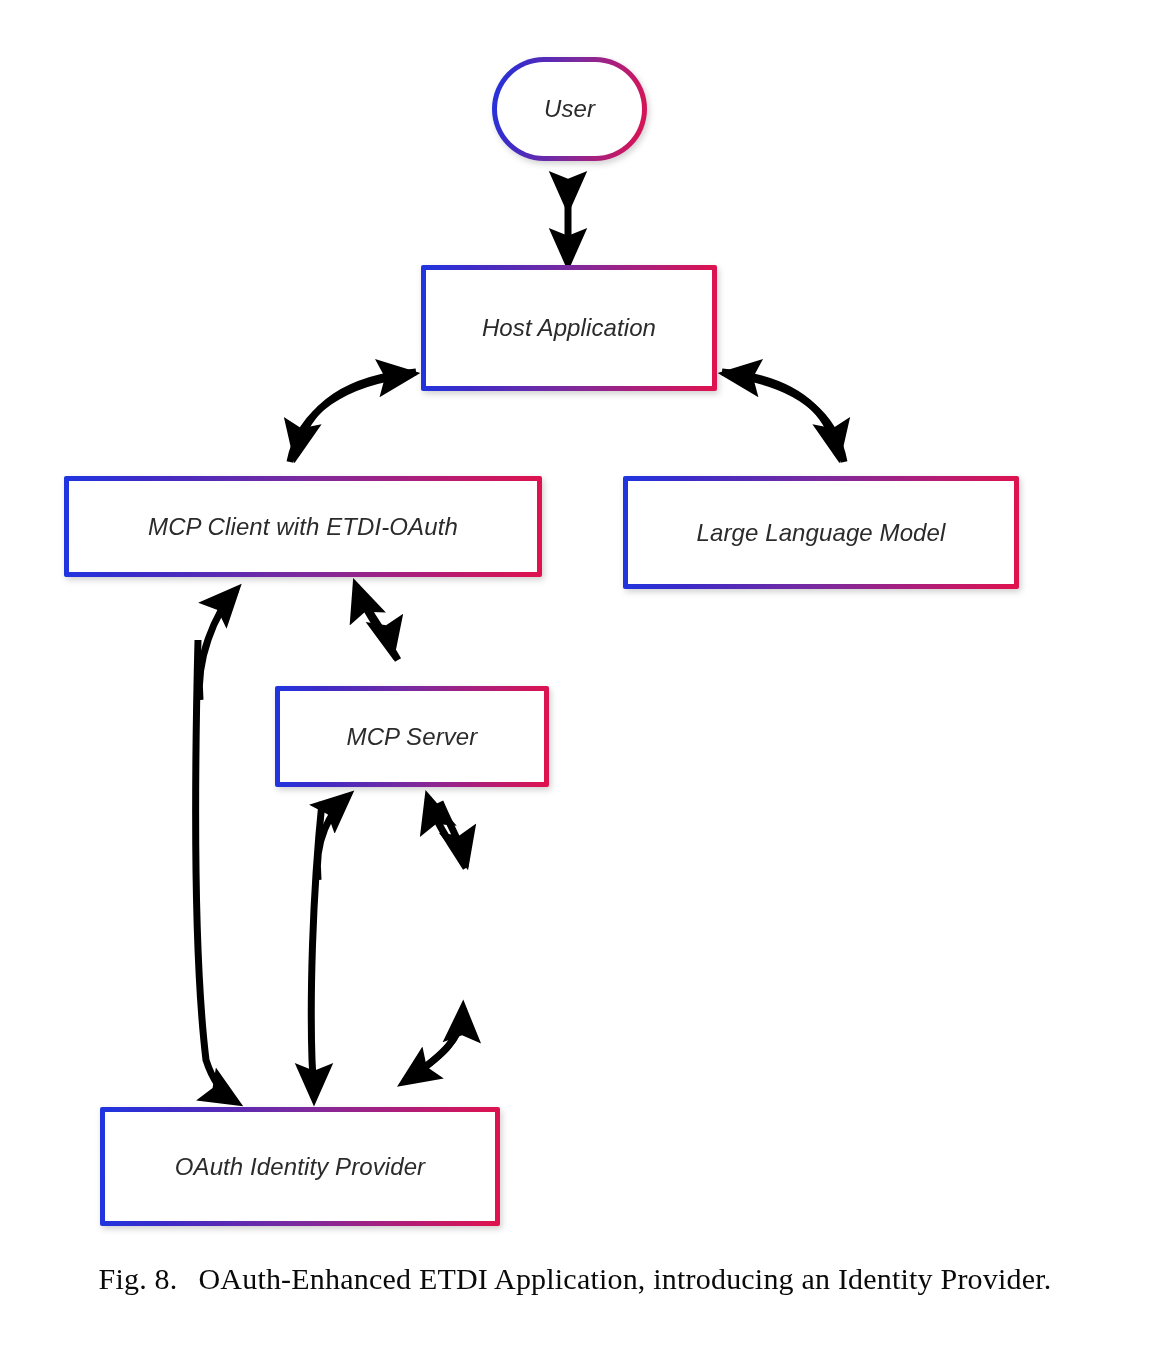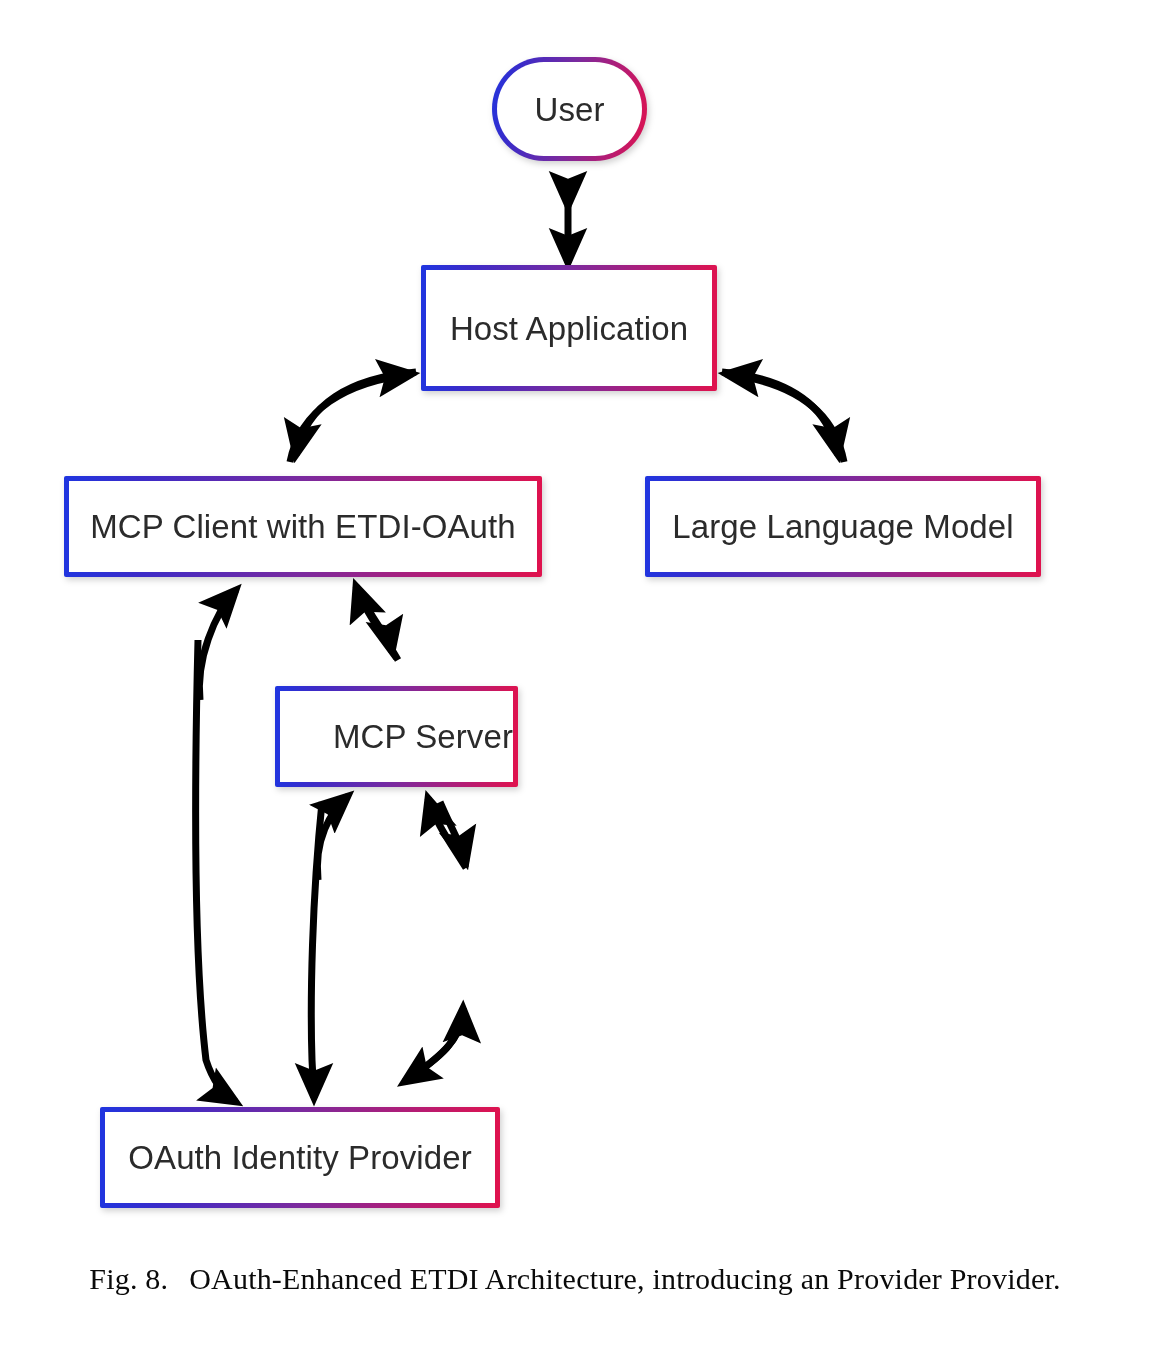--- a/index.html
+++ b/index.html
@@ -32,25 +32,26 @@
     background: #ffffff;
     border: 5px solid transparent;
     border-image-slice: 1;
     display: flex;
     align-items: center;
     justify-content: center;
     filter: drop-shadow(2px 3px 3px rgba(0,0,0,0.18));
   }
   .node-label {
     font-family: "Liberation Sans", sans-serif;
-    font-size: 33px;
+    font-size: 24px;
     color: #2b2b2b;
     white-space: nowrap;
     line-height: 1;
     letter-spacing: 0.1px;
+    font-style: italic;
   }
   
   .node-pill {
     border: none;
     border-radius: 999px;
     background:
       linear-gradient(#ffffff, #ffffff) padding-box,
       linear-gradient(100deg, #1f35e0 0%, #3b2bc8 18%, #7b2a9e 50%, #b41c74 76%, #e0124d 100%) border-box;
     border: 5px solid transparent;
   }
@@ -124,30 +125,30 @@
   </div>
 
   <div class="node node-rect" style="left:421px; top:265px; width:296px; height:126px;">
     <span class="node-label">Host Application</span>
   </div>
 
   <div class="node node-rect" style="left:64px; top:476px; width:478px; height:101px;">
     <span class="node-label">MCP Client with ETDI-OAuth</span>
   </div>
 
-  <div class="node node-rect" style="left:645px; top:476px; width:396px; height:101px;">
+  <div class="node node-rect" style="left:623px; top:476px; width:396px; height:113px;">
     <span class="node-label">Large Language Model</span>
   </div>
 
-  <div class="node node-rect" style="left:275px; top:686px; width:243px; height:101px;justify-content:flex-end;">
+  <div class="node node-rect" style="left:275px; top:686px; width:274px; height:101px;">
     <span class="node-label">MCP Server</span>
   </div>
 
 
-  <div class="node node-rect" style="left:100px; top:1107px; width:400px; height:101px;">
+  <div class="node node-rect" style="left:100px; top:1107px; width:400px; height:119px;">
     <span class="node-label">OAuth Identity Provider</span>
   </div>
 
   <div id="caption">
-    <span class="cap-num">Fig. 8.</span><span>OAuth-Enhanced ETDI Architecture, introducing an Provider Provider.</span>
+    <span class="cap-num">Fig. 8.</span><span>OAuth-Enhanced ETDI Application, introducing an Identity Provider.</span>
   </div>
 
 </div>
 
 </body></html>

